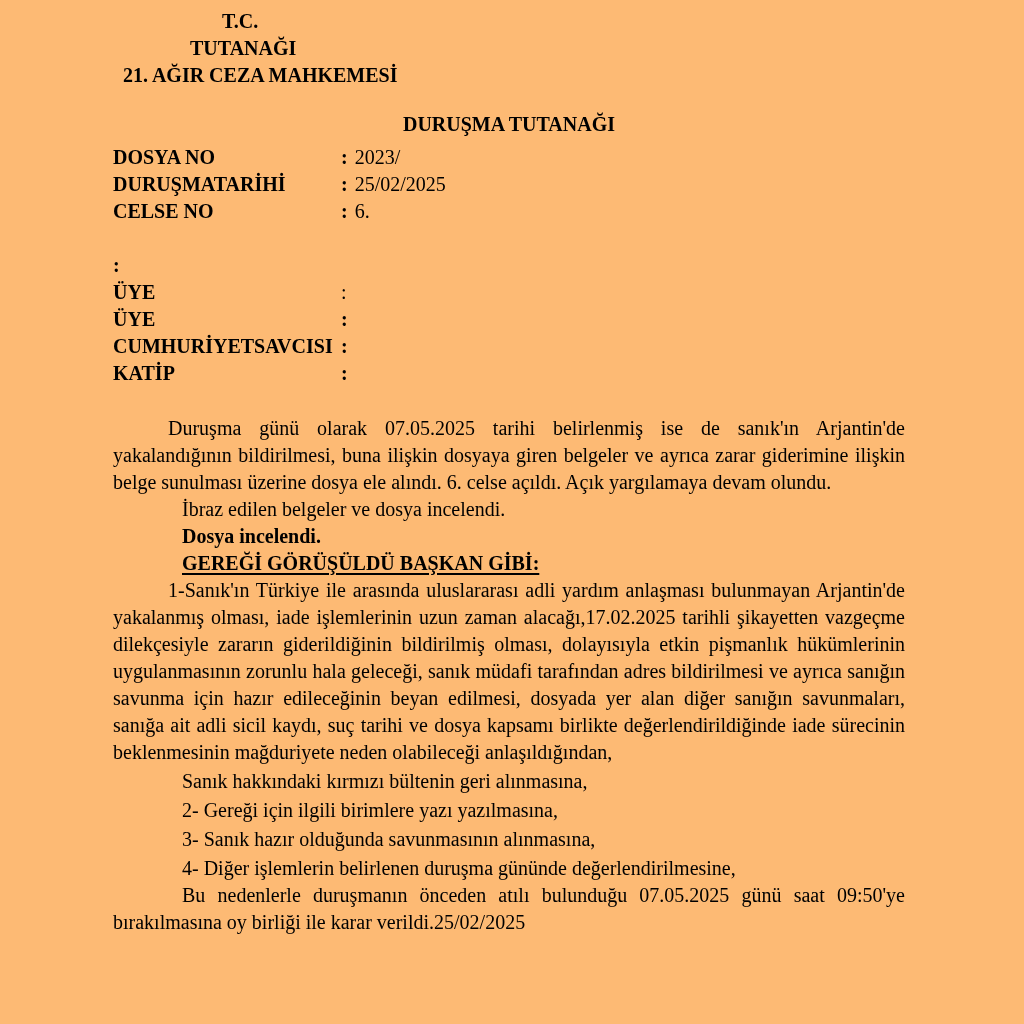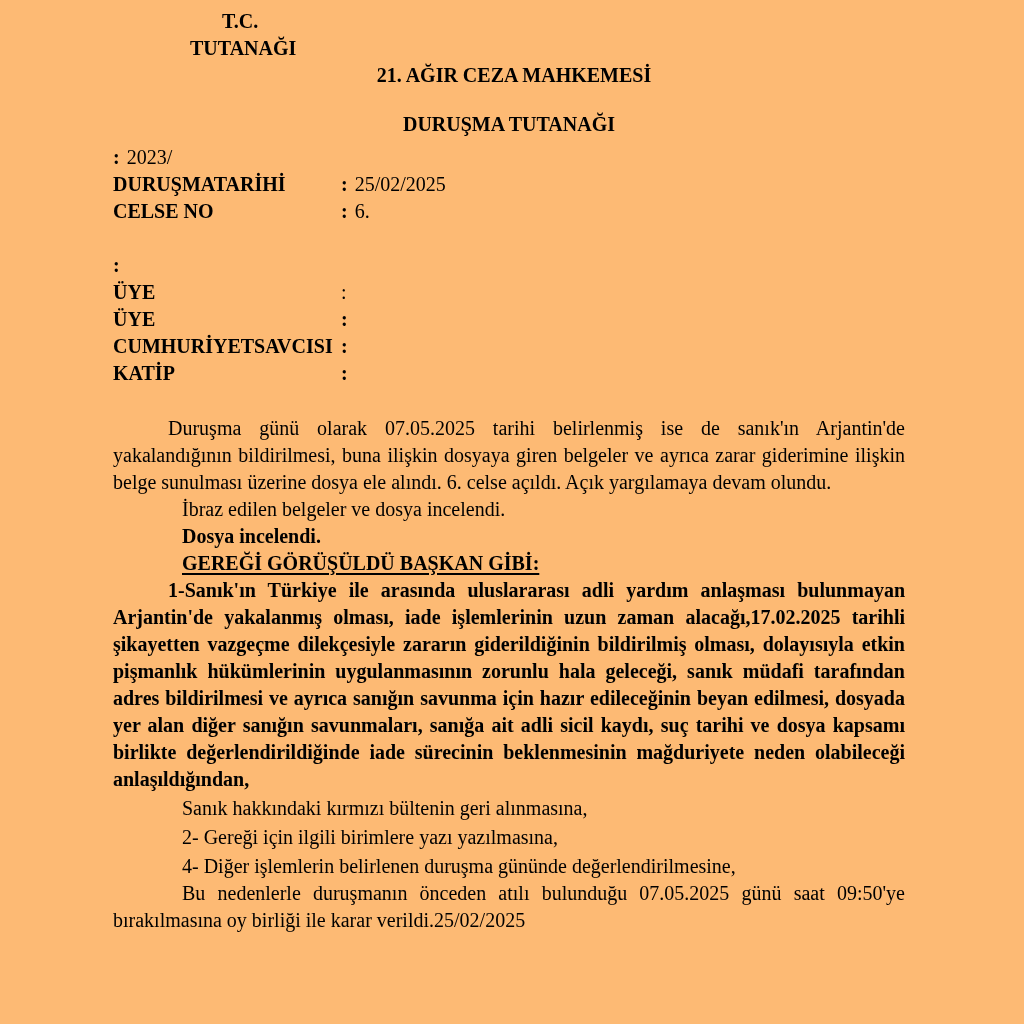--- a/index.html
+++ b/index.html
@@ -21,21 +21,21 @@
     padding: 8px 119px 0 113px;
     overflow: hidden;
   }
   p { margin: 0; }
   .bold { font-weight: bold; }
 
   
   .hdr-line { font-weight: bold; white-space: pre; }
   .hdr-1 { padding-left: 109px; }
   .hdr-2 { padding-left: 77px; }
-  .hdr-3 { padding-left: 10px; text-align: center; }
+  .hdr-3 { padding-left: 10px; }
 
   
   .doc-title { text-align: center; margin-top: 22px; }
   .doc-title .title-text {
     font-weight: bold;
     text-underline-offset: 3px;
   }
 
   
   .kv-block { margin-top: 6px; }
@@ -47,21 +47,21 @@
   .officials { margin-top: 27px; }
 
   
   .para {
     text-align: justify;
     text-align-last: left;
     -moz-text-align-last: left;
   }
   .p-open { margin-top: 28px; text-indent: 55px; }
   .single { text-indent: 69px; }
-  .p-main { text-indent: 55px; font-weight: bold; }
+  .p-main { text-indent: 55px; }
   .geregi {
     font-weight: bold;
     text-decoration: underline;
     text-underline-offset: 3px;
   }
   .decision { text-indent: 69px; margin-top: 2px; }
   .closing { text-indent: 69px; }
 </style>
 </head>
 <body>
@@ -73,20 +73,21 @@
     <div class="hdr-line hdr-2">TUTANAĞI</div>
     <div class="hdr-line hdr-3">21. AĞIR CEZA MAHKEMESİ</div>
   </div>
 
   <div class="doc-title">
     <span class="title-text">DURUŞMA TUTANAĞI</span>
   </div>
 
   <div class="kv-block">
     <div class="kv-row">
+      <span class="kv-label">DOSYA NO</span>
       <span class="kv-colon">:</span>
       <span class="kv-value">2023/</span>
     </div>
     <div class="kv-row">
       <span class="kv-label">DURUŞMATARİHİ</span>
       <span class="kv-colon">:</span>
       <span class="kv-value">25/02/2025</span>
     </div>
     <div class="kv-row">
       <span class="kv-label">CELSE NO</span>
@@ -128,17 +129,18 @@
   <p class="para single bold">Dosya incelendi.</p>
 
   <p class="para single">
     <span class="geregi">GEREĞİ GÖRÜŞÜLDÜ BAŞKAN GİBİ:</span>
   </p>
 
   <p class="para p-main">1-Sanık'ın Türkiye ile arasında uluslararası adli yardım anlaşması bulunmayan Arjantin'de yakalanmış olması, iade işlemlerinin uzun zaman alacağı,17.02.2025 tarihli şikayetten vazgeçme dilekçesiyle zararın giderildiğinin bildirilmiş olması, dolayısıyla etkin pişmanlık hükümlerinin uygulanmasının zorunlu hala geleceği, sanık müdafi tarafından adres bildirilmesi ve ayrıca sanığın savunma için hazır edileceğinin beyan edilmesi, dosyada yer alan diğer sanığın savunmaları, sanığa ait adli sicil kaydı, suç tarihi ve dosya kapsamı birlikte değerlendirildiğinde iade sürecinin beklenmesinin mağduriyete neden olabileceği anlaşıldığından,</p>
 
   <p class="para decision">Sanık hakkındaki kırmızı bültenin geri alınmasına,</p>
   <p class="para decision">2- Gereği için ilgili birimlere yazı yazılmasına,</p>
+  <p class="para decision">3- Sanık hazır olduğunda savunmasının alınmasına,</p>
   <p class="para decision">4- Diğer işlemlerin belirlenen duruşma gününde değerlendirilmesine,</p>
 
   <p class="para closing">Bu nedenlerle duruşmanın önceden atılı bulunduğu 07.05.2025 günü saat 09:50'ye bırakılmasına oy birliği ile karar verildi.25/02/2025</p>
 
 </div>
 
 </body></html>

